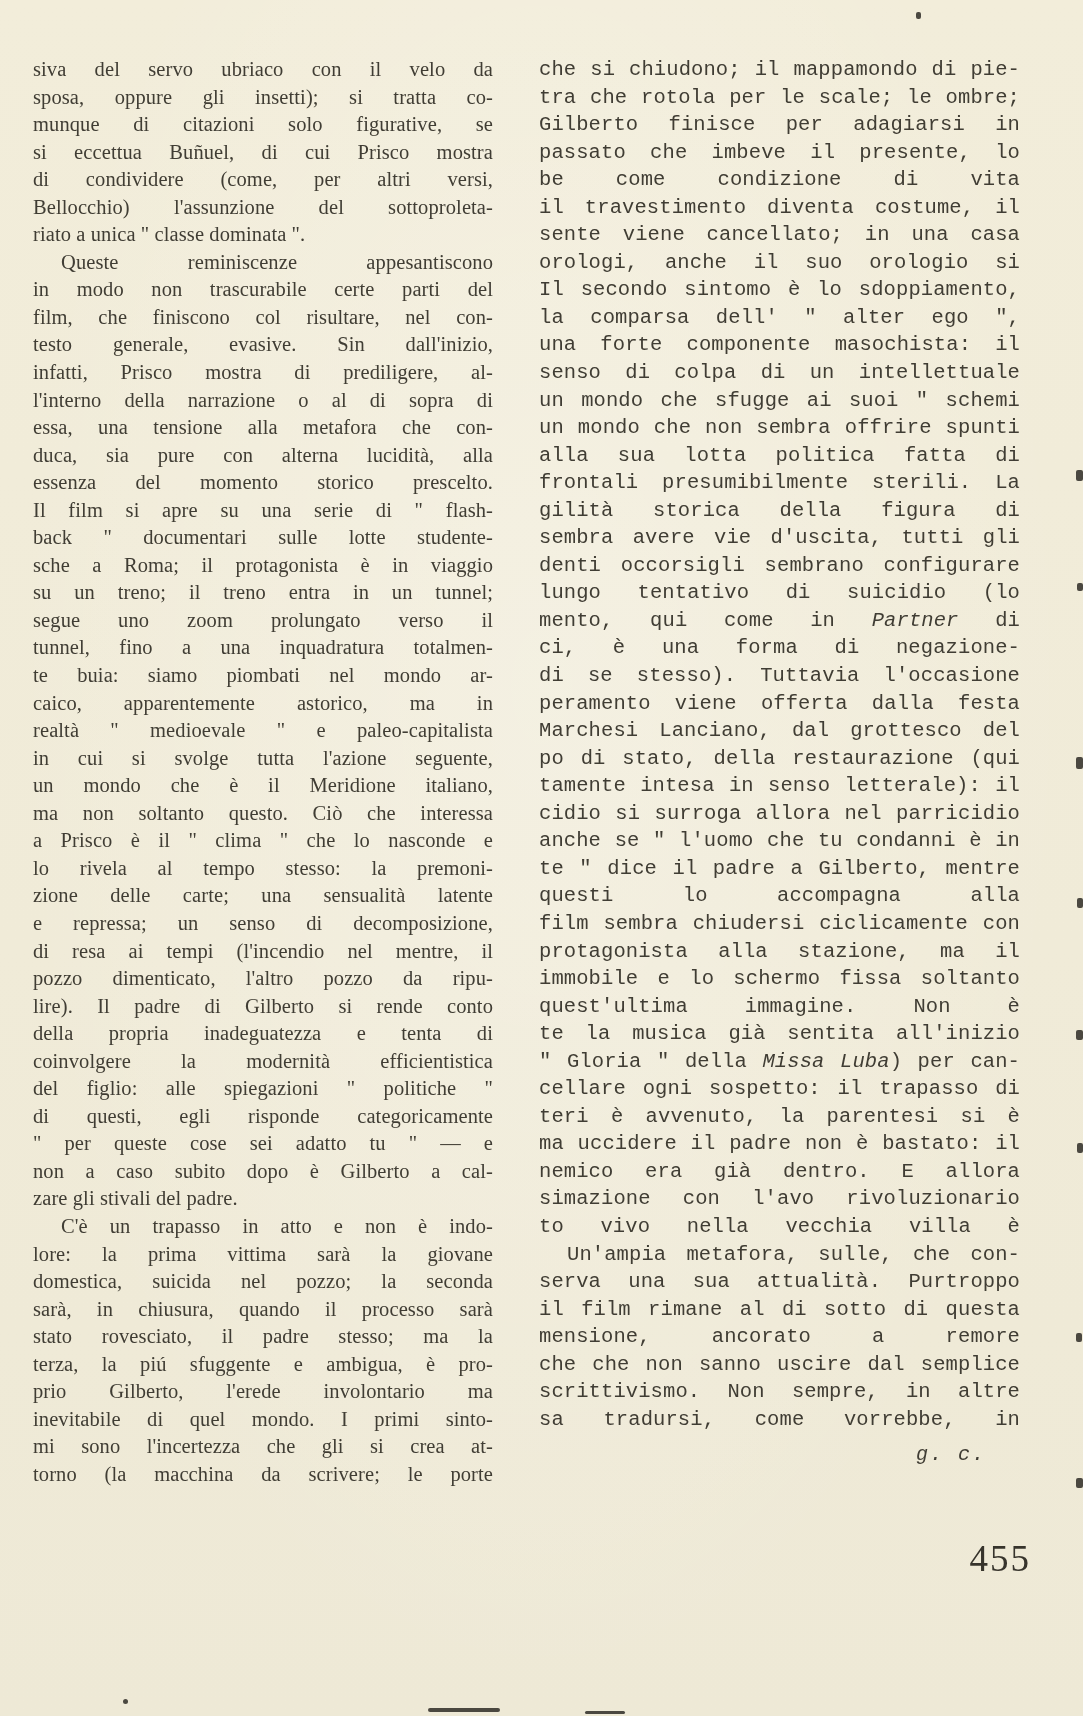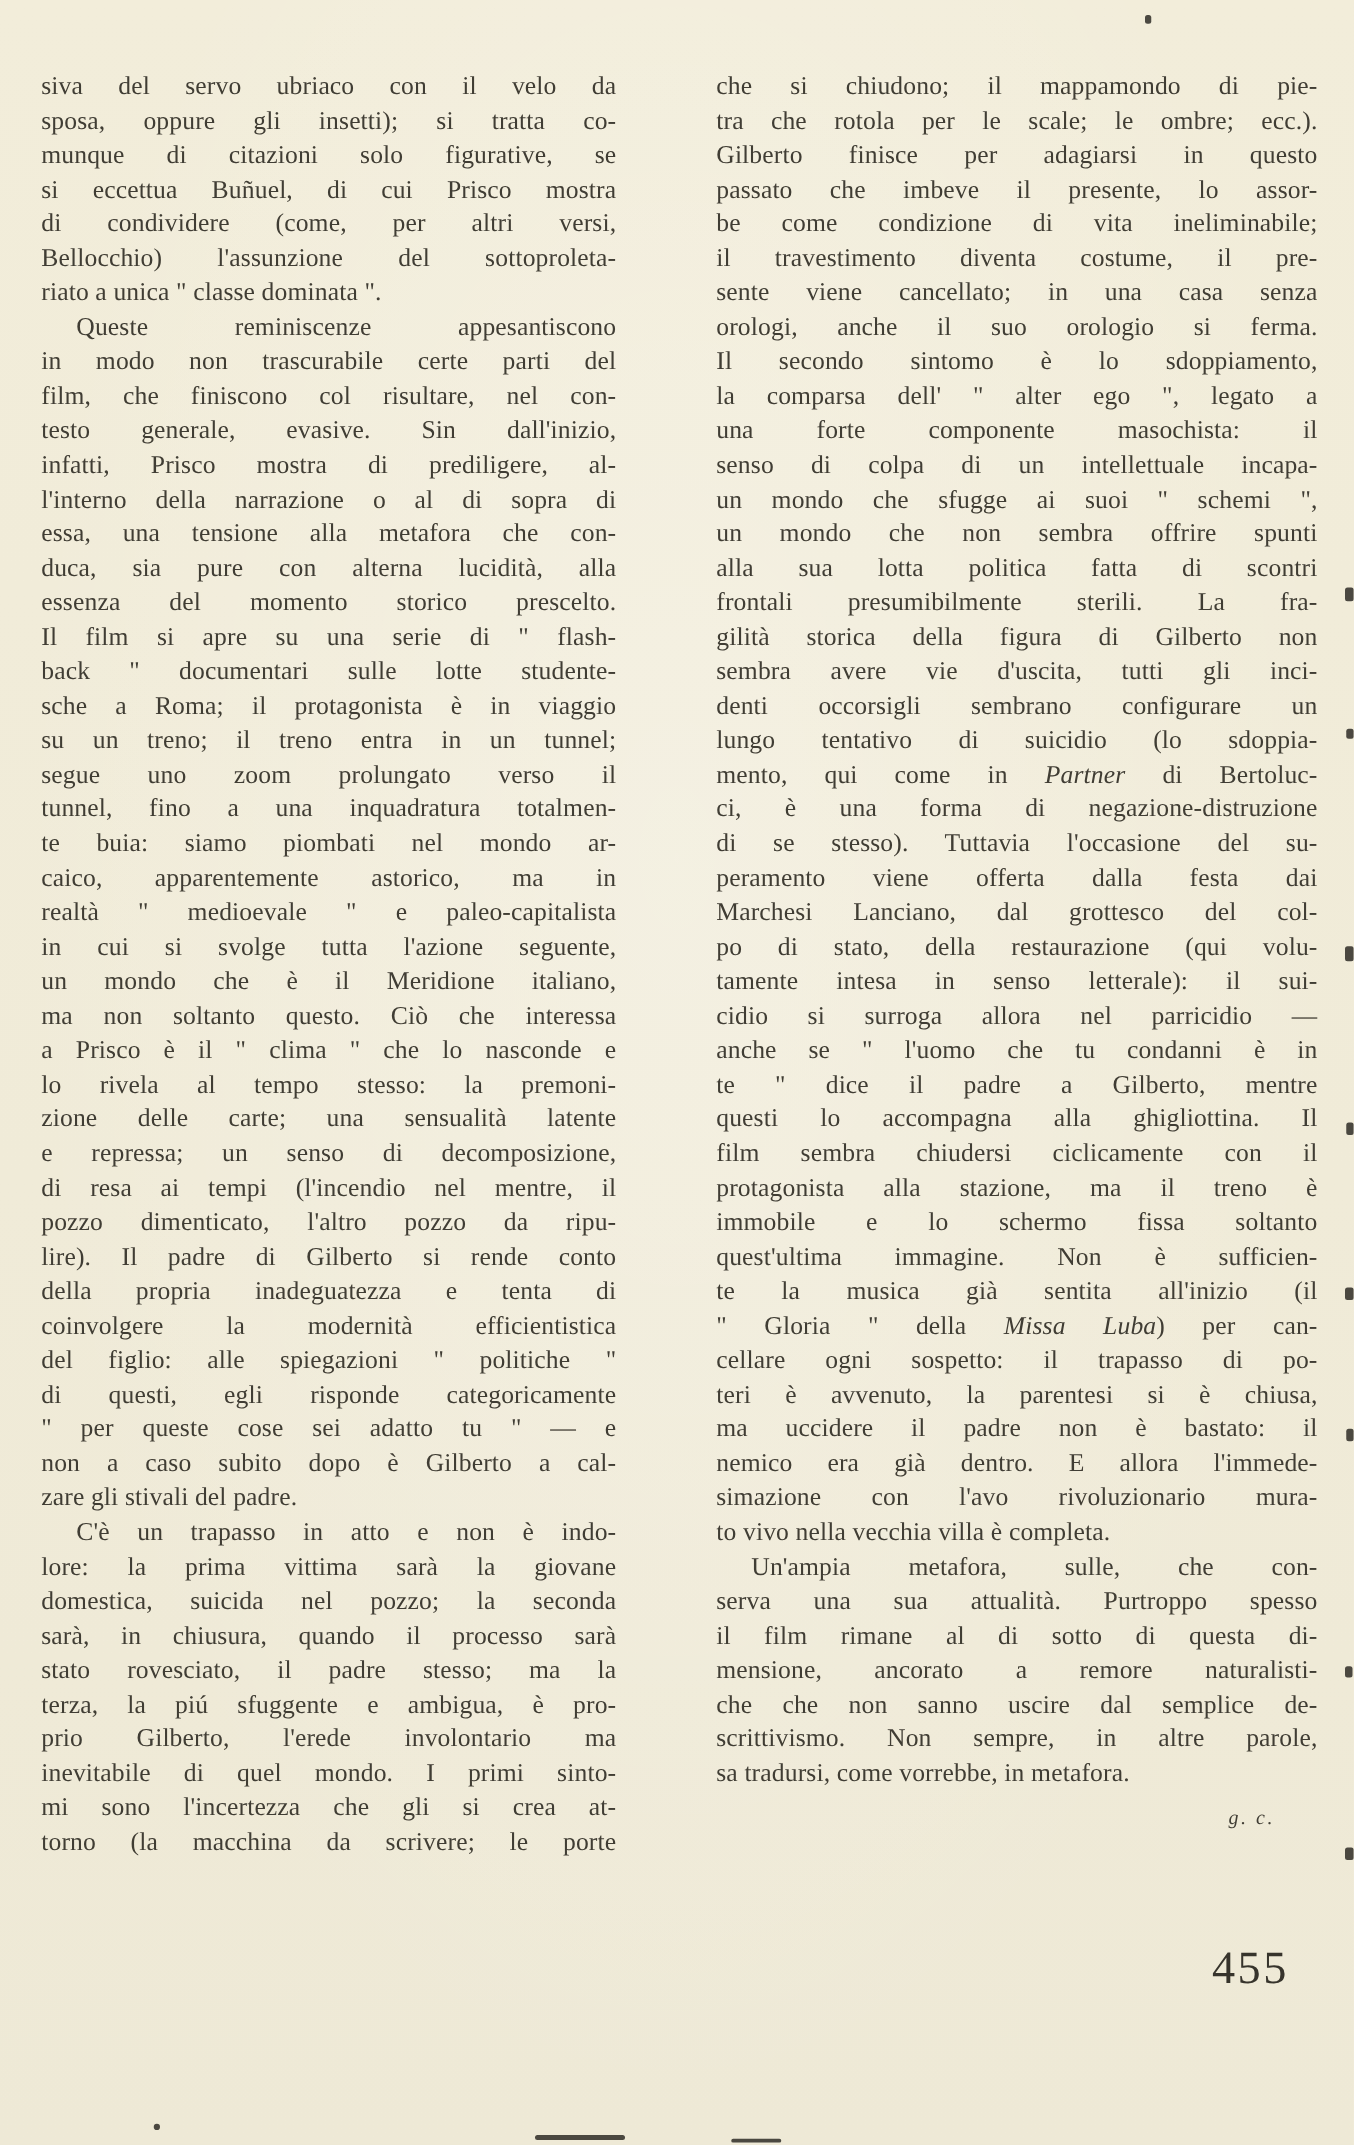--- a/index.html
+++ b/index.html
@@ -18,52 +18,51 @@
       linear-gradient(180deg, #f2edda 0%, #f0ebd8 55%, #eee9d6 100%);
   }
   .column {
     position: absolute;
     top: 56px;
     font-size: 20.5px;
     line-height: 27.55px;
     letter-spacing: 0.1px;
   }
   #col-left  { left: 33px;  width: 460px; }
-  #col-right { left: 573px; width: 481px; }
+  #col-right { left: 539px; width: 481px; font-family: Liberation Mono, monospace; }
   .line {
     height: 27.55px;
     overflow: hidden;
     text-align: justify;
     text-align-last: justify;
     -moz-text-align-last: justify;
     white-space: normal;
   }
   .line.para-end {
     text-align-last: left;
     -moz-text-align-last: left;
   }
   .line.indent { text-indent: 28px; }
   .signature {
     margin-top: 8px;
     padding-right: 34px;
     text-align: right;
     font-style: italic;
-    font-size: 16px;
+    font-size: 20px;
     letter-spacing: 2px;
   }
   .page-number {
     position: absolute;
     top: 1537px;
     left: 899px;
     width: 132px;
     text-align: right;
     font-size: 37px;
     letter-spacing: 2px;
     color: #37342c;
-    margin-top: 16px;
   }
   .artifact {
     position: absolute;
     background: #2e2c26;
     border-radius: 2px;
     opacity: 0.85;
   }
   i { font-style: italic; }
 </style>
 </head>

